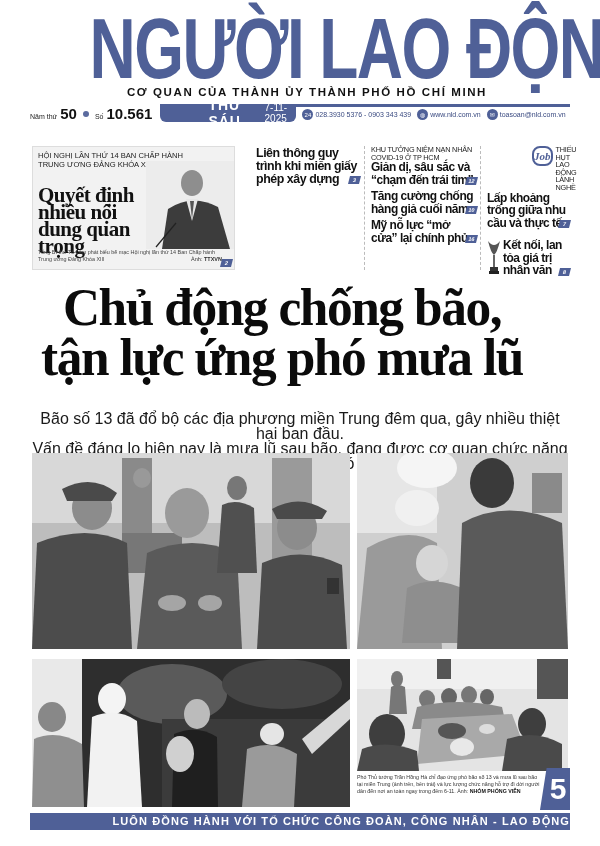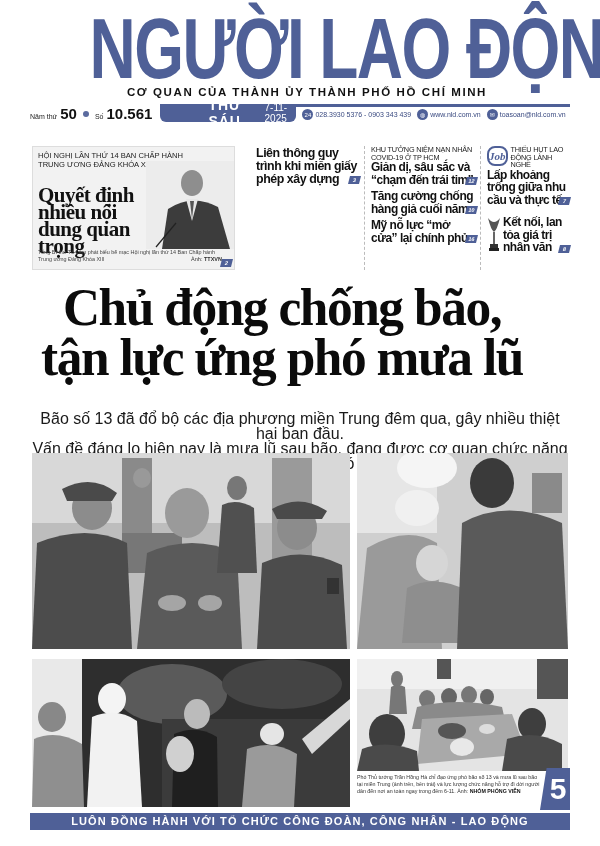--- a/index.html
+++ b/index.html
@@ -58,21 +58,21 @@
   .tcol.c2 { left:364px; width:115px; }
   .tcol.c3 { left:480px; width:92px; }
   .tkick { font-size:7.3px; line-height:7.6px; color:#222; text-transform:uppercase; letter-spacing:-0.2px; }
   .thead { font-weight:700; font-size:13.5px; line-height:13px; color:#111; letter-spacing:-0.5px; font-family:"Liberation Sans", sans-serif; transform: scaleX(0.92); transform-origin:left; width:108%; }
   .tblock { position:relative; margin-bottom:10px; }
   .tblock .pagetag { position:absolute; right:2px; bottom:1px; }
   .c2 .tblock { margin-bottom:4px; }
   .c2 .thead { font-size:13px; line-height:12.5px; }
   .c3 .thead { font-size:13px; line-height:12.5px; }
 
-  .joblogo { display:inline-block; width:30px; height:20px; border-radius:8px; border:2px solid #4f6097; color:#4f6097; font-weight:900; font-size:11px; line-height:16px; text-align:center; font-family:"Liberation Serif", serif; font-style: italic; vertical-align: top; }
+  .joblogo { display:inline-block; width:30px; height:20px; border-radius:8px; border:2px solid #4f6097; color:#4f6097; font-weight:900; font-size:11px; line-height:16px; text-align:center; font-family:"Liberation Serif", serif; font-style: italic; vertical-align: top; margin-left: 45px; }
   .c3 .kickrow { display:flex; gap:3px; }
   .trophy { position:absolute; left:0; width:14px; height:36px; }
 
   
   .main-headline {
     position: absolute; left: 12px; top: 282px; width: 540px;
     font-family: "Liberation Serif", serif; font-weight: 700;
     font-size: 53px; line-height: 50px; text-align: center; color: #0b0b0b;
     letter-spacing: -1.5px;
   }
@@ -98,21 +98,21 @@
   .pagebox {
     position:absolute; left:540px; top:768px; width:30px; height:42px; background:#4f6097;
     color:#fff; font-weight:900; font-size:30px; line-height:42px; text-align:center;
     clip-path: polygon(22% 0, 100% 0, 100% 100%, 0 100%);
   }
   .pagebox span { display:inline-block; padding-left:6px; }
 
   
   .footer-band {
     position:absolute; left:30px; top:813px; width:540px; height:17px; background:#4f6097;
-    color:#fff; font-weight:700; font-size:11px; line-height:17px; text-align:center; letter-spacing:1.1px;
+    color:#fff; font-weight:700; font-size:11px; line-height:17px; text-align:right; letter-spacing:1.1px;
   }
 </style>
 </head>
 <body>
 
 <div class="masthead-title">NGƯỜI LAO ĐỘNG</div>
 <div class="masthead-sub">CƠ QUAN CỦA THÀNH ỦY THÀNH PHỐ HỒ CHÍ MINH</div>
 
 <div class="infobar">
   <div class="issue">

